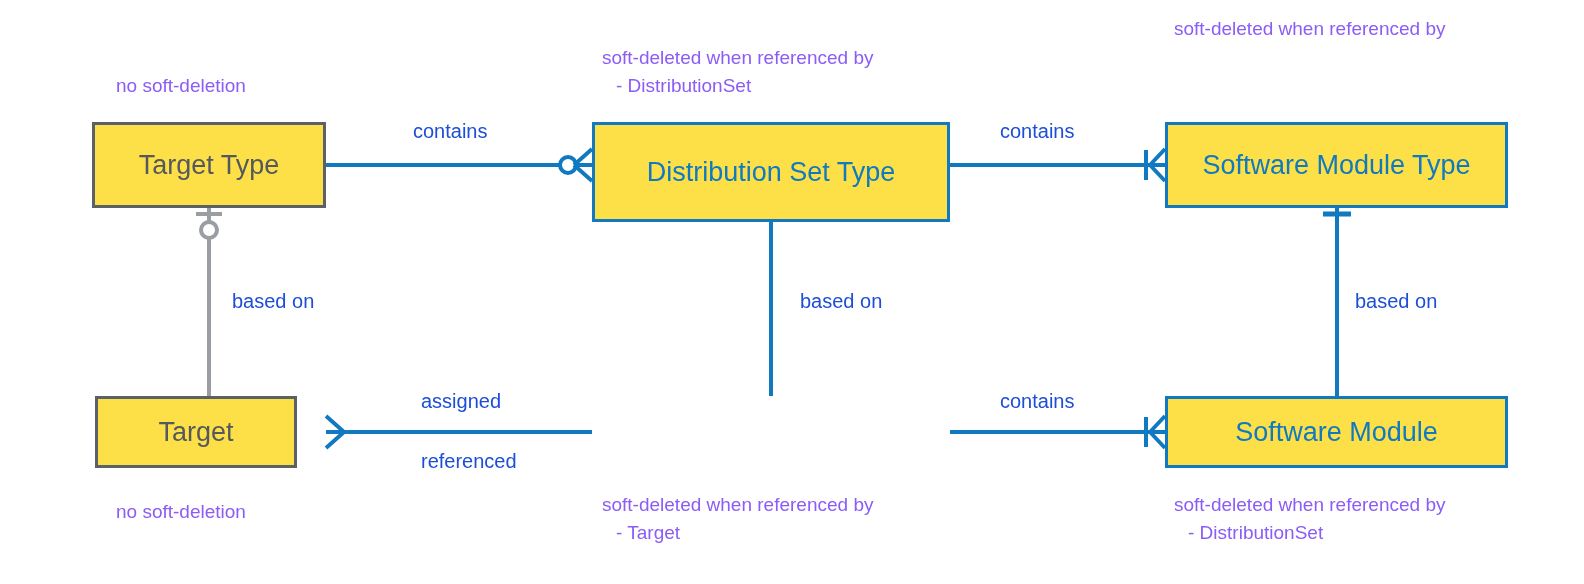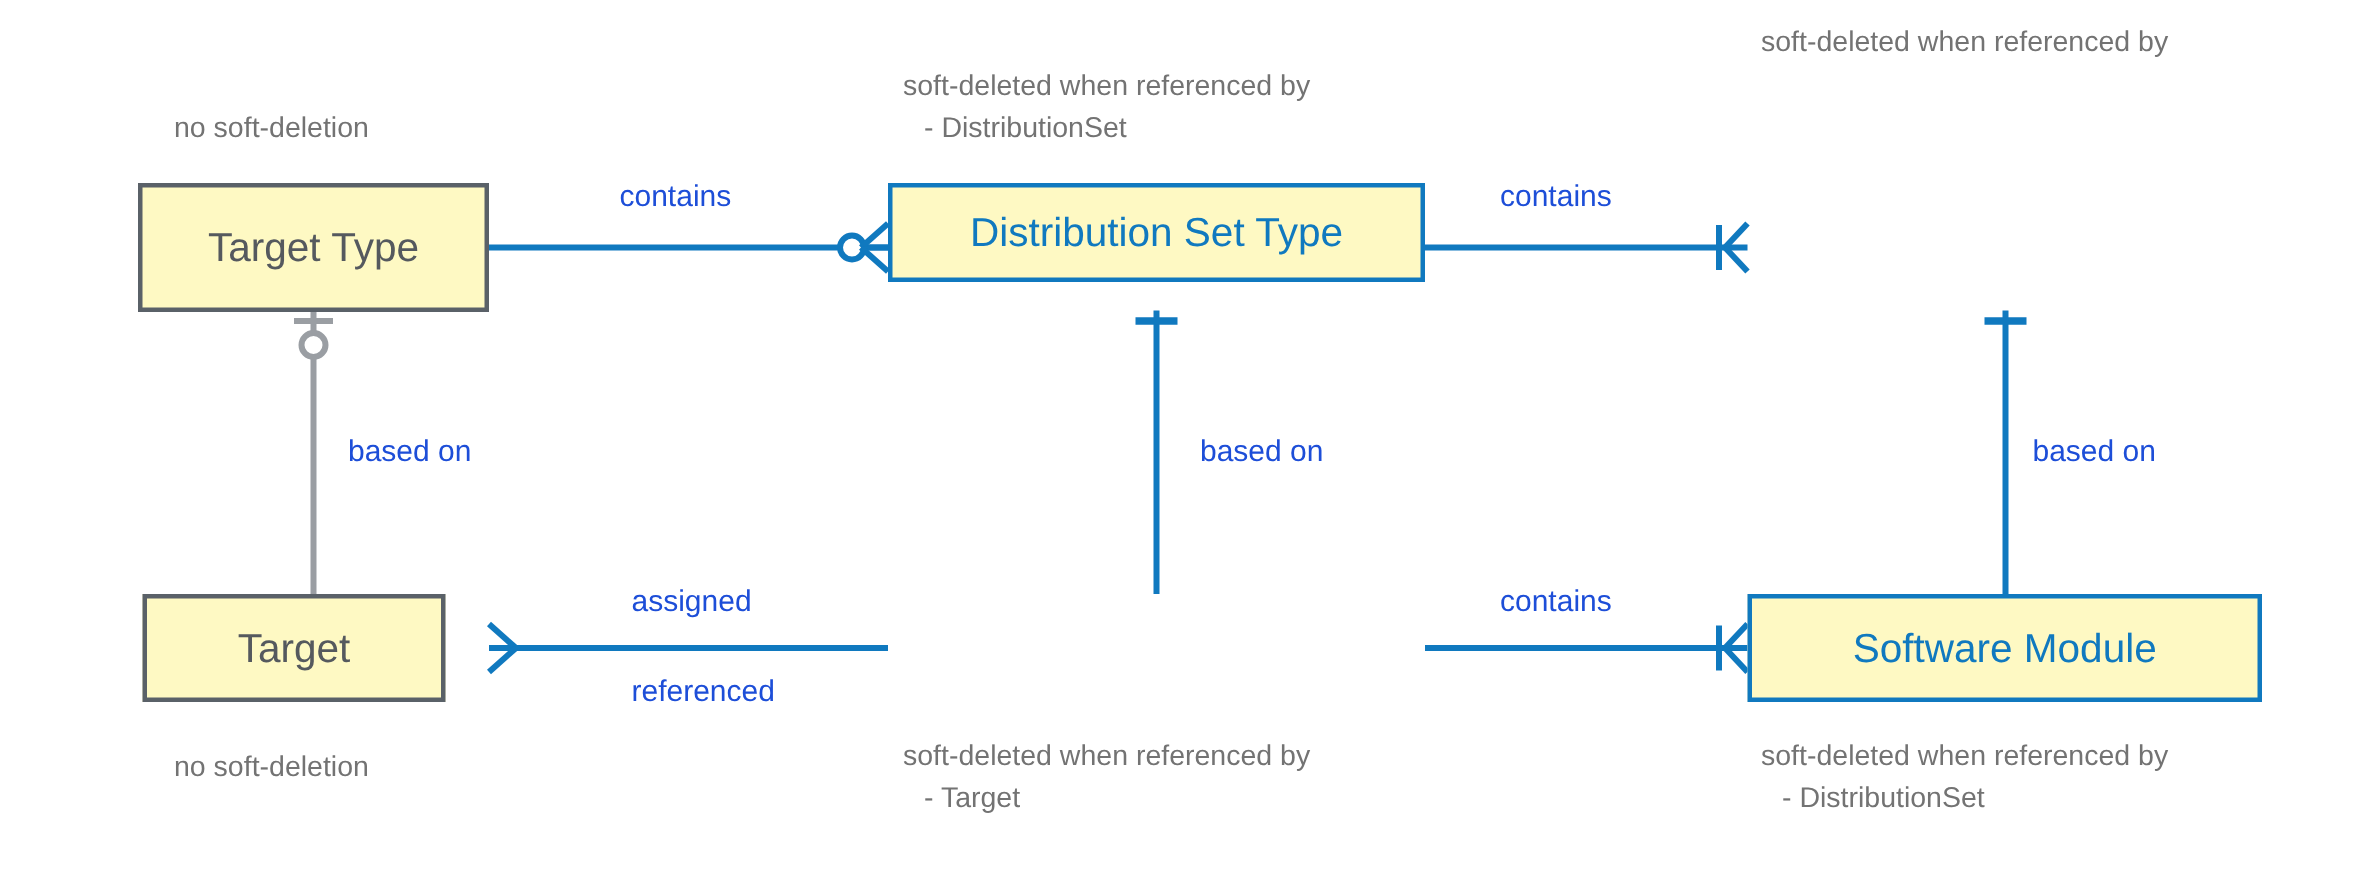--- a/index.html
+++ b/index.html
@@ -23,21 +23,21 @@
     top: 0;
     width: 1584px;
     height: 584px;
   }
   .entity-box {
     position: absolute;
     box-sizing: border-box;
     display: flex;
     align-items: center;
     justify-content: center;
-    background: #fef9c3;
+    background: #fde047;
   }
   .entity-box.gray {
     border: 3px solid #5a6168;
   }
   .entity-box.blue {
     border: 3px solid #1079bf;
   }
   .entity-label {
     font-size: 27px;
     line-height: 1;
@@ -48,21 +48,21 @@
 
   .rel-label {
     position: absolute;
     color: #1d4ed8;
     font-size: 20px;
     line-height: 1.1;
     white-space: nowrap;
   }
   .note {
     position: absolute;
-    color: #737373;
+    color: #8b5cf6;
     font-size: 19px;
     line-height: 28px;
     white-space: nowrap;
   }
   .note .note-line { display: block; }
   .note .note-item { display: block; padding-left: 14px; }
 </style>
 </head>
 <body>
 
@@ -121,24 +121,27 @@
         <line x1="1165" y1="416" x2="1150" y2="432"></line>
         <line x1="1165" y1="448" x2="1150" y2="432"></line>
       </g>
     </g>
   </svg>
 
   <div class="entity-box gray" style="left:92px; top:122px; width:234px; height:86px;">
     <span class="entity-label">Target Type</span>
   </div>
 
-  <div class="entity-box blue" style="left:592px; top:122px; width:358px; height:66px;">
+  <div class="entity-box blue" style="left:592px; top:122px; width:358px; height:100px;">
     <span class="entity-label">Distribution Set Type</span>
   </div>
 
+  <div class="entity-box blue" style="left:1165px; top:122px; width:343px; height:86px;">
+    <span class="entity-label">Software Module Type</span>
+  </div>
 
   <div class="entity-box gray" style="left:95px; top:396px; width:202px; height:72px;">
     <span class="entity-label">Target</span>
   </div>
 
 
   <div class="entity-box blue" style="left:1165px; top:396px; width:343px; height:72px;">
     <span class="entity-label">Software Module</span>
   </div>
 

